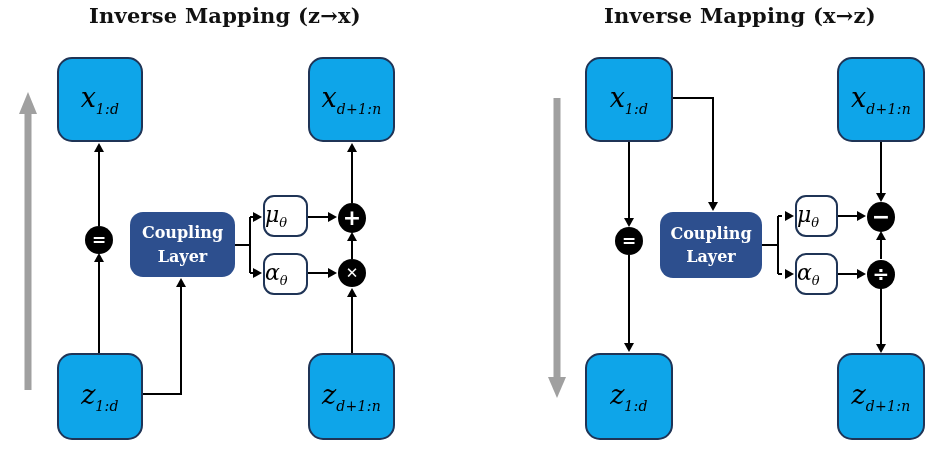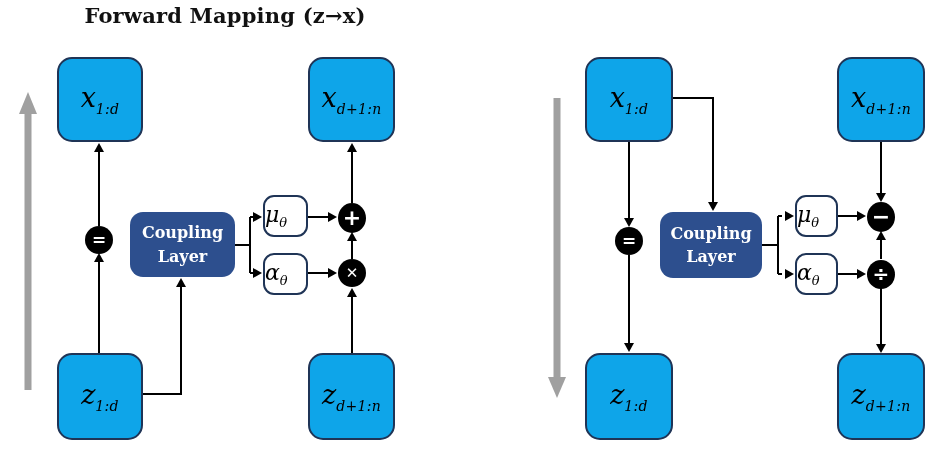--- a/index.html
+++ b/index.html
@@ -42,21 +42,22 @@
   .op-times { font-size:15px; }
   .op-minus { font-size:22px; padding-bottom:2px; }
   .op-div   { font-size:20px; padding-bottom:1px; }
   svg.wires { position:absolute; left:0; top:0; }
 </style>
 </head>
 <body>
 
 <div class="canvas">
 
-  <div class="panel-title" style="left:25px;">Forward Mapping (z→x)</div>
+  <div class="panel-title" style="left:25px;">Inverse Mapping (z→x)</div>
+  <div class="panel-title" style="left:540px;">Inverse Mapping (x→z)</div>
 
   <svg class="wires" width="947" height="450" viewBox="0 0 947 450">
 
     <g fill="#a0a0a0">
       <rect x="24.5" y="112" width="7" height="278"></rect>
       <polygon points="28,92 19,114 37,114"></polygon>
     </g>
     <g fill="#a0a0a0">
       <rect x="553.5" y="98" width="7" height="280"></rect>
       <polygon points="557,398 548,377 566,377"></polygon>

